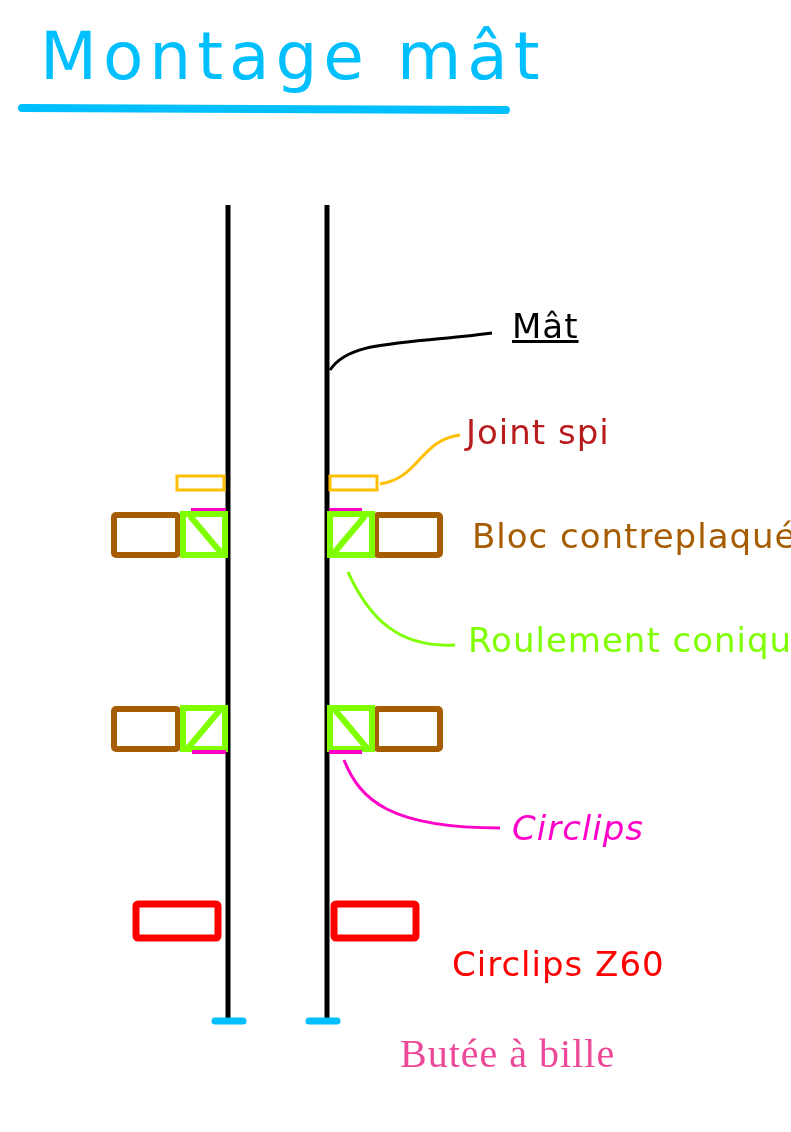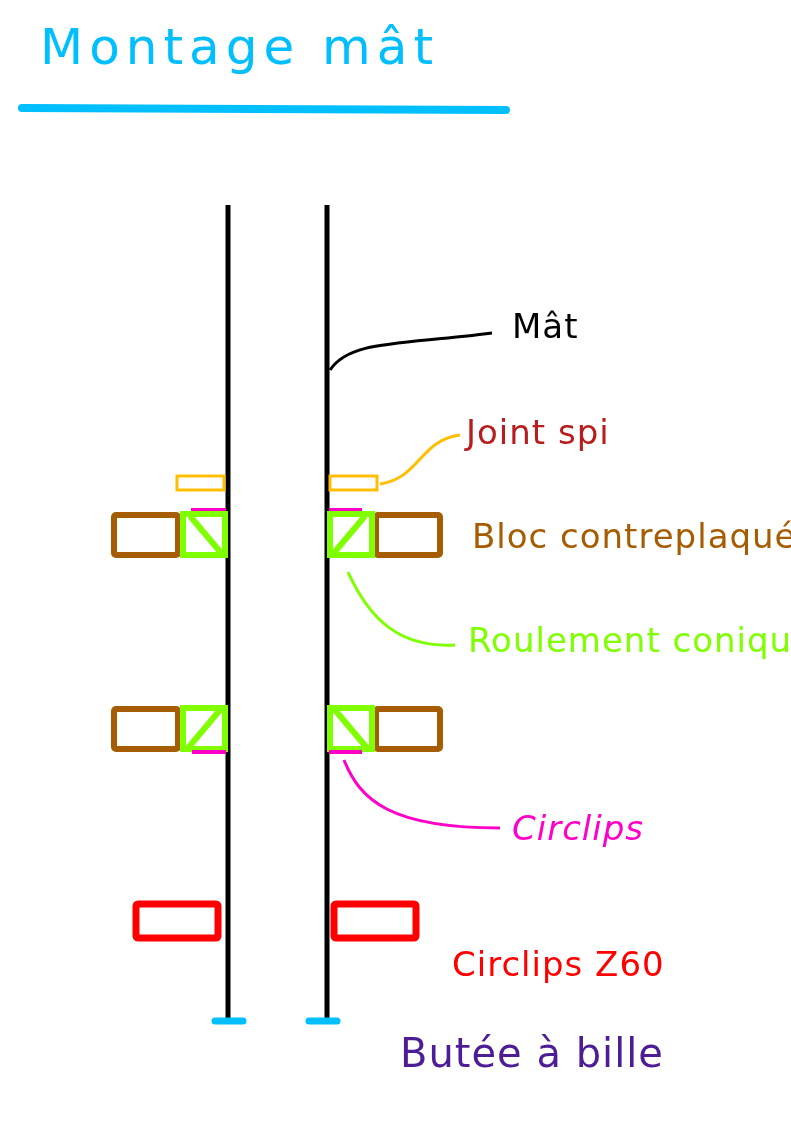--- a/index.html
+++ b/index.html
@@ -1,17 +1,17 @@
 <!DOCTYPE html>
 <html><head>
 <meta charset="utf-8">
 <style>
   html, body { margin: 0; padding: 0; background: #ffffff; }
   body { width: 791px; height: 1132px; position: relative; overflow: hidden; font-family: "DejaVu Sans", sans-serif; }
-  .title { position: absolute; left: 40px; top: 18px; font-size: 50px; color: #00bfff; letter-spacing: 6px; font-weight: normal; }
+  .title { position: absolute; left: 40px; top: 18px; font-size: 66px; color: #00bfff; letter-spacing: 6px; font-weight: normal; }
   .label { position: absolute; font-size: 34px; white-space: nowrap; letter-spacing: 1px; }
   svg.diagram { position: absolute; left: 0; top: 0; }
 </style>
 </head>
 <body>
 
 <div class="title">Montage mât</div>
 
 <svg class="diagram" width="791" height="1132" viewBox="0 0 791 1132">
 
@@ -54,19 +54,19 @@
   <line x1="329" y1="752" x2="362" y2="752" stroke="#ff00c8" stroke-width="4"></line>
   <path d="M344 760 C 360 800, 390 828, 500 828" fill="none" stroke="#ff00c8" stroke-width="3"></path>
 
   <rect x="136" y="904" width="82" height="34" fill="none" stroke="#ff0000" stroke-width="7" rx="2"></rect>
   <rect x="334" y="904" width="82" height="34" fill="none" stroke="#ff0000" stroke-width="7" rx="2"></rect>
 
   <line x1="215" y1="1021" x2="243" y2="1021" stroke="#00bfff" stroke-width="7" stroke-linecap="round"></line>
   <line x1="309" y1="1021" x2="337" y2="1021" stroke="#00bfff" stroke-width="7" stroke-linecap="round"></line>
 </svg>
 
-<div class="label" style="left:512px; top:306px; color:#000000;">Mât</div>
+<div class="label" style="left:512px; top:306px; color:#000000;text-decoration:underline;">Mât</div>
 <div class="label" style="left:466px; top:412px; color:#b91c1c;">Joint spi</div>
 <div class="label" style="left:472px; top:516px; color:#a65c00;">Bloc contreplaqué</div>
 <div class="label" style="left:468px; top:620px; color:#7fff00;">Roulement conique</div>
 <div class="label" style="left:512px; top:808px; color:#ff00c8;font-style:italic;">Circlips</div>
 <div class="label" style="left:452px; top:944px; color:#ff0000;">Circlips Z60</div>
-<div class="label" style="left:400px; top:1030px; color:#4c1d95; font-size:40px;">Butée à bille</div>
+<div class="label" style="left:400px; top:1030px; color:#ec4899; font-size:40px;font-family:Liberation Serif, serif;">Butée à bille</div>
 
 </body></html>

